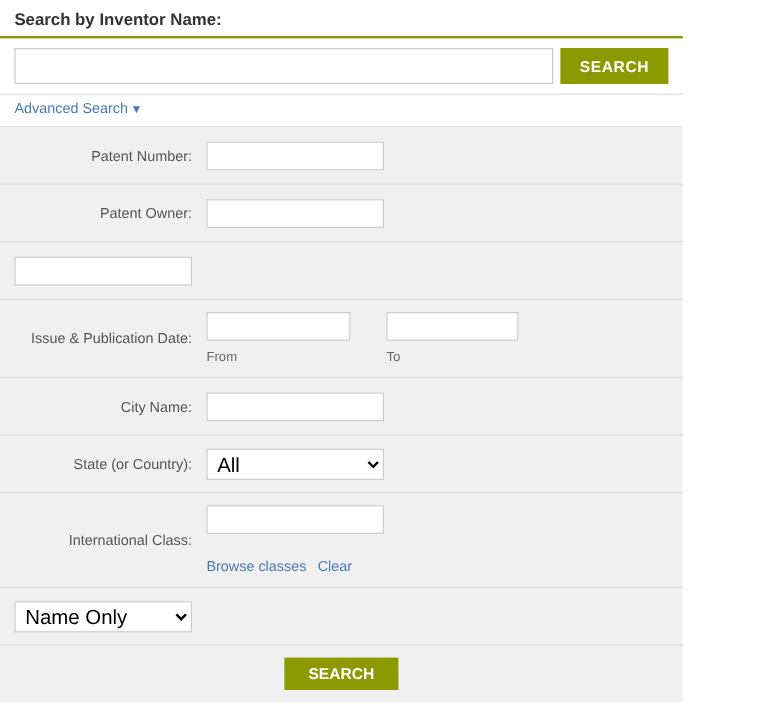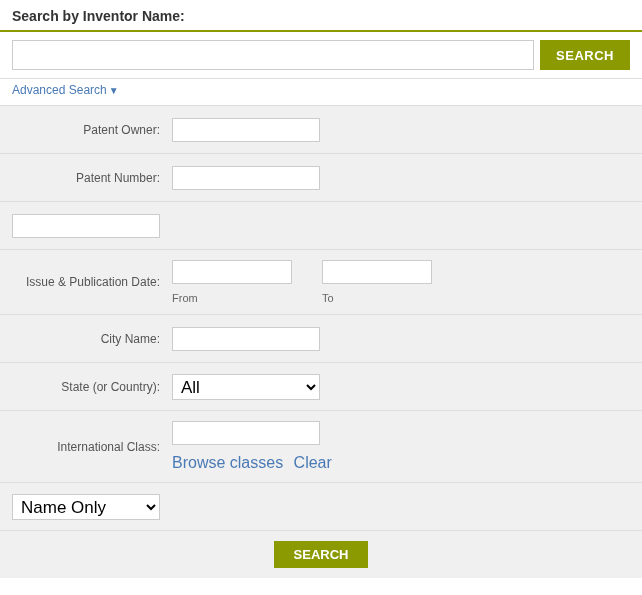--- a/index.html
+++ b/index.html
@@ -5,21 +5,21 @@
     * { box-sizing: border-box; margin: 0; padding: 0; }
     body {
       font-family: Arial, sans-serif;
       font-size: 13px;
       background: #fff;
       width: 642px;
       min-height: 595px;
     }
 
     .page-wrapper {
-      width: 642px;
+      width: 569px;
       background: #fff;
     }
 
     .header-section {
       padding: 8px 12px 6px 12px;
       border-bottom: 2px solid #8a9a00;
     }
 
     .header-title {
       font-size: 14px;
@@ -149,22 +149,22 @@
       width: 148px;
     }
 
     .international-class-area {
       display: flex;
       flex-direction: column;
       align-items: flex-start;
     }
 
     .browse-links {
-      margin-top: 9px;
-      font-size: 16px;
+      margin-top: 20px;
+      font-size: 12px;
     }
 
     .browse-links a {
       color: #4a7ab5;
       text-decoration: none;
       cursor: pointer;
       margin-right: 6px;
     }
 
     .submit-row {
@@ -200,26 +200,26 @@
 
   <div>
     <span class="advanced-search-toggle">
       <span>Advanced Search</span><span class="arrow">▼</span>
     </span>
   </div>
 
   <div class="advanced-panel">
 
     <div class="form-row">
+      <span class="form-label">Patent Number:</span>
+      <input type="text" class="form-control input-standard" style="">
+    </div>
+
+    <div class="form-row">
       <span class="form-label">Patent Owner:</span>
-      <input type="text" class="form-control input-standard" style="">
-    </div>
-
-    <div class="form-row">
-      <span class="form-label">Patent Number:</span>
       <input type="text" class="form-control input-standard" style="">
     </div>
 
     <div class="form-row">
       <input type="text" class="form-control input-standard" style="">
     </div>
 
     <div class="form-row">
       <span class="form-label">Issue &amp; Publication Date:</span>
       <div class="date-group">

